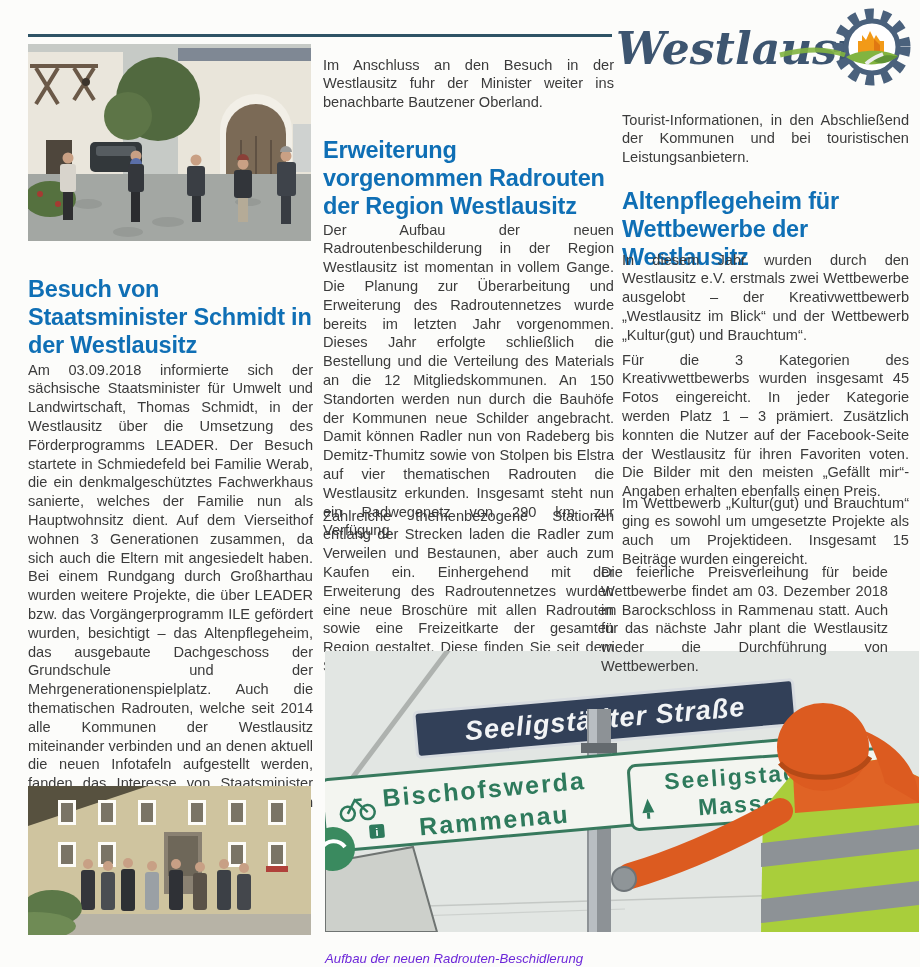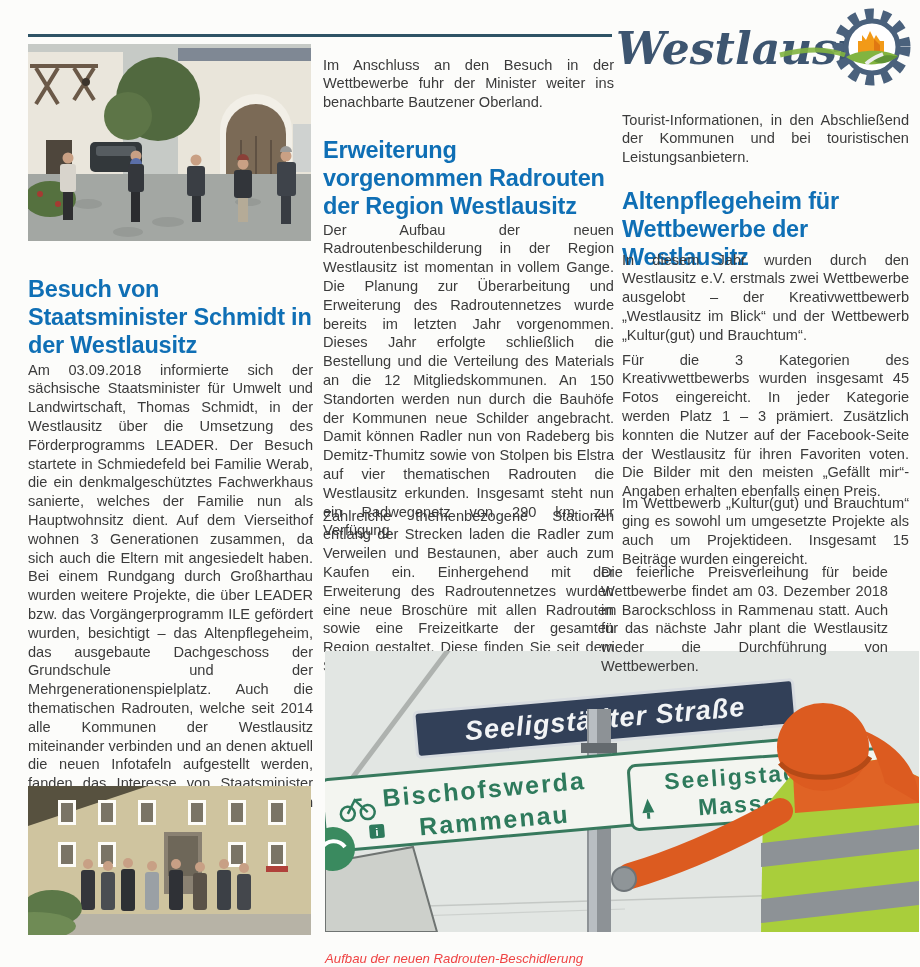--- a/index.html
+++ b/index.html
@@ -6,21 +6,21 @@
   #page{position:relative;width:920px;height:967px;margin:0 auto;background:#fcfcfa;
         font-family:"Liberation Sans",sans-serif;color:#3b3b3b;overflow:hidden;}
   .abs{position:absolute;}
   .masthead{left:28px;top:3px;width:600px;font-size:20.5px;font-style:italic;
             color:#ed7623;letter-spacing:.2px;}
   .rule{left:28px;top:34px;width:584px;height:3px;background:#2e5365;}
   .col-heading{font-weight:bold;color:#0f6fb5;font-size:23.5px;line-height:28px;
                letter-spacing:-.2px;}
   .body-text{font-size:14.6px;line-height:18.8px;text-align:justify;
              hyphens:auto;-webkit-hyphens:auto;}
-  .caption{font-size:13.2px;font-style:italic;color:#ef4444;}
+  .caption{font-size:13.2px;font-style:italic;color:#6d28d9;}
   svg{display:block;}
   .sign-font{font-family:"Liberation Sans",sans-serif;font-weight:bold;}
 </style>
 </head>
 <body>
 
 <div id="page">
 
   <div class="abs rule"></div>
 
@@ -132,21 +132,21 @@
       <circle cx="196" cy="78" r="5" fill="#c8a085"></circle>
         <rect x="189" y="84" width="14" height="40" rx="3" fill="#3c4046"></rect>
       <circle cx="216" cy="82" r="5" fill="#c8a085"></circle>
         <rect x="209" y="88" width="14" height="36" rx="3" fill="#44474c"></rect>
     </g>
     <rect x="0" y="128" width="283" height="21" fill="#b7b3a6"></rect>
     <ellipse cx="24" cy="122" rx="30" ry="18" fill="#5c7848"></ellipse>
     <ellipse cx="6" cy="140" rx="42" ry="14" fill="#6f8b55"></ellipse>
   </svg>
 
-  <p class="abs body-text" style="left:323px;top:41px;width:291px;">Im Anschluss an den Besuch in der Wettbewerbe fuhr der Minister weiter ins benachbarte Bautzener Oberland.</p>
+  <p class="abs body-text" style="left:323px;top:41px;width:291px;">Im Anschluss an den Besuch in der Westlausitz fuhr der Minister weiter ins benachbarte Bautzener Oberland.</p>
 
   <h2 class="abs col-heading" style="left:323px;top:116px;width:291px;">Erweiterung vorgenommen Radrouten der Region Westlausitz</h2>
 
   <p class="abs body-text" style="left:323px;top:206px;width:291px;">Der Aufbau der neuen Radroutenbeschilderung in der Region Westlausitz ist momentan in vollem Gange. Die Planung zur Überarbeitung und Erweiterung des Radroutennetzes wurde bereits im letzten Jahr vorgenommen. Dieses Jahr erfolgte schließlich die Bestellung und die Verteilung des Materials an die 12 Mitgliedskommunen. An 150 Standorten werden nun durch die Bauhöfe der Kommunen neue Schilder angebracht. Damit können Radler nun von Radeberg bis Demitz-Thumitz sowie von Stolpen bis Elstra auf vier thematischen Radrouten die Westlausitz erkunden. Insgesamt steht nun ein Radwegenetz von 290 km zur Verfügung.</p>
 
   <p class="abs body-text" style="left:323px;top:492px;width:291px;">Zahlreiche themenbezogene Stationen entlang der Strecken laden die Radler zum Verweilen und Bestaunen, aber auch zum Kaufen ein. Einhergehend mit der Erweiterung des Radroutennetzes wurden eine neue Broschüre mit allen Radrouten sowie eine Freizeitkarte der gesamten Region gestaltet. Diese finden Sie seit dem Sommer in allen</p>
 
   <svg class="abs" style="left:325px;top:651px;" width="594" height="281" viewBox="0 0 594 281">
     <rect width="594" height="281" fill="#e2e6e3"></rect>
     <line x1="0" y1="258" x2="594" y2="240" stroke="#c4c8c5" stroke-width="1.5"></line>

